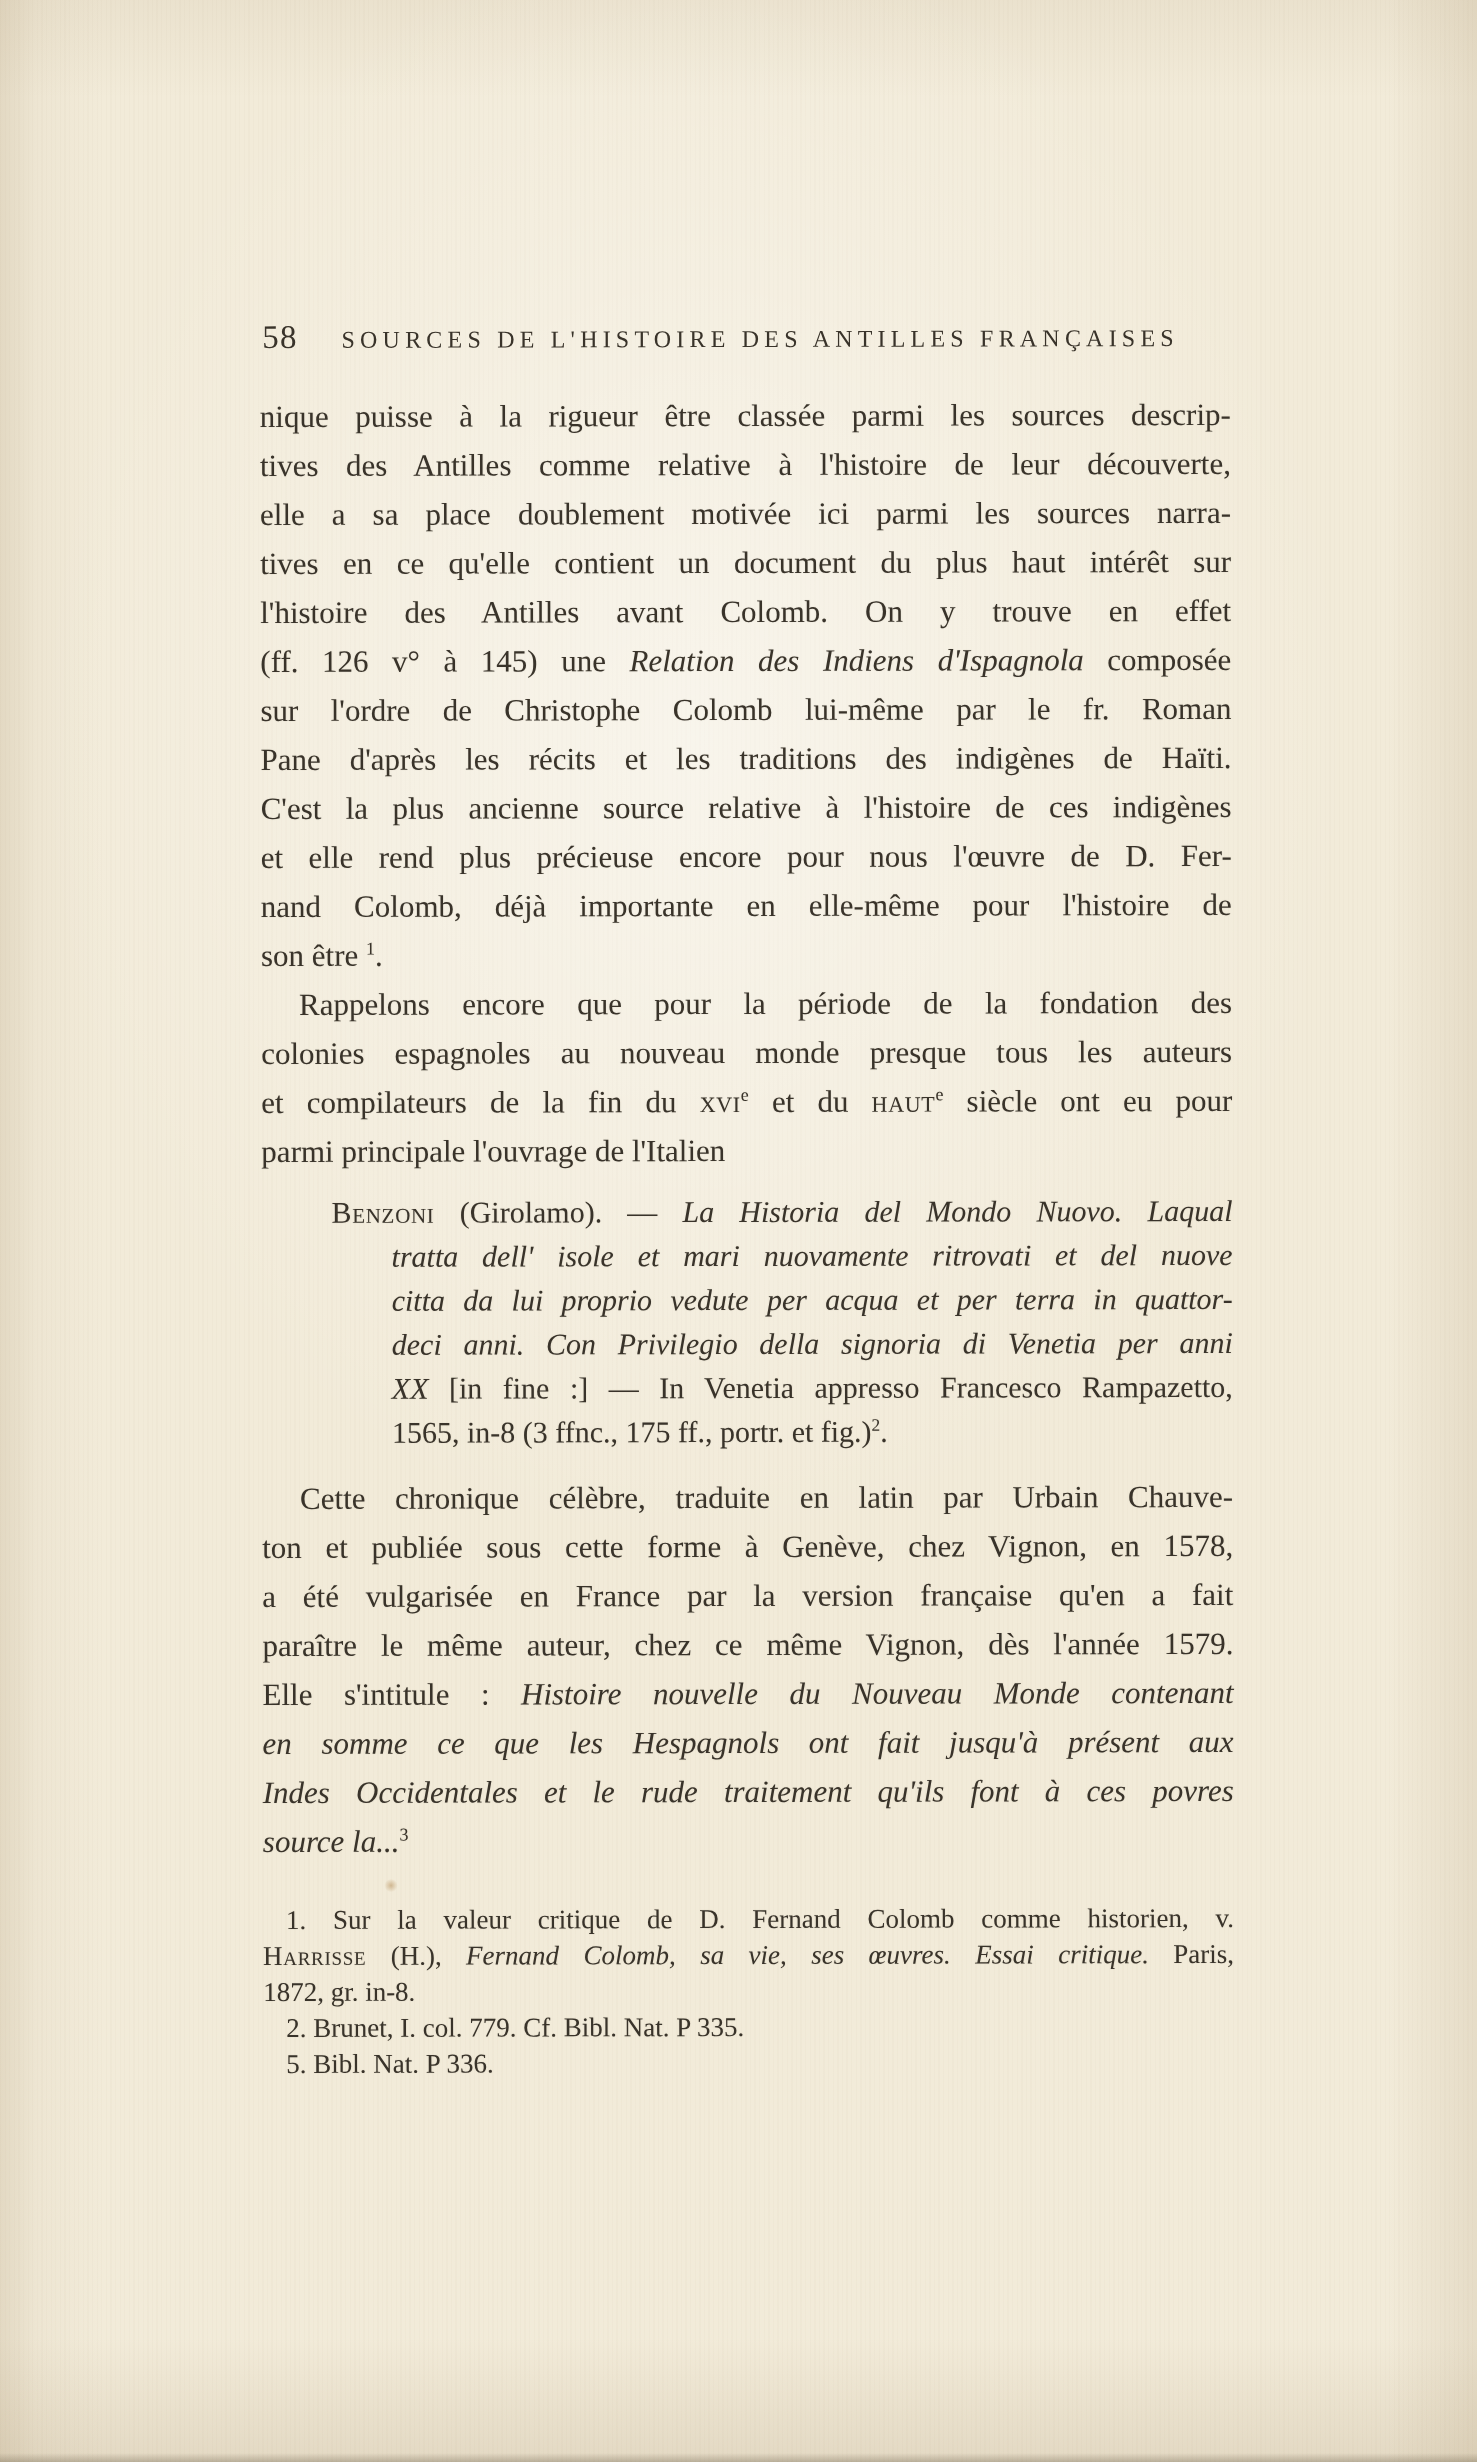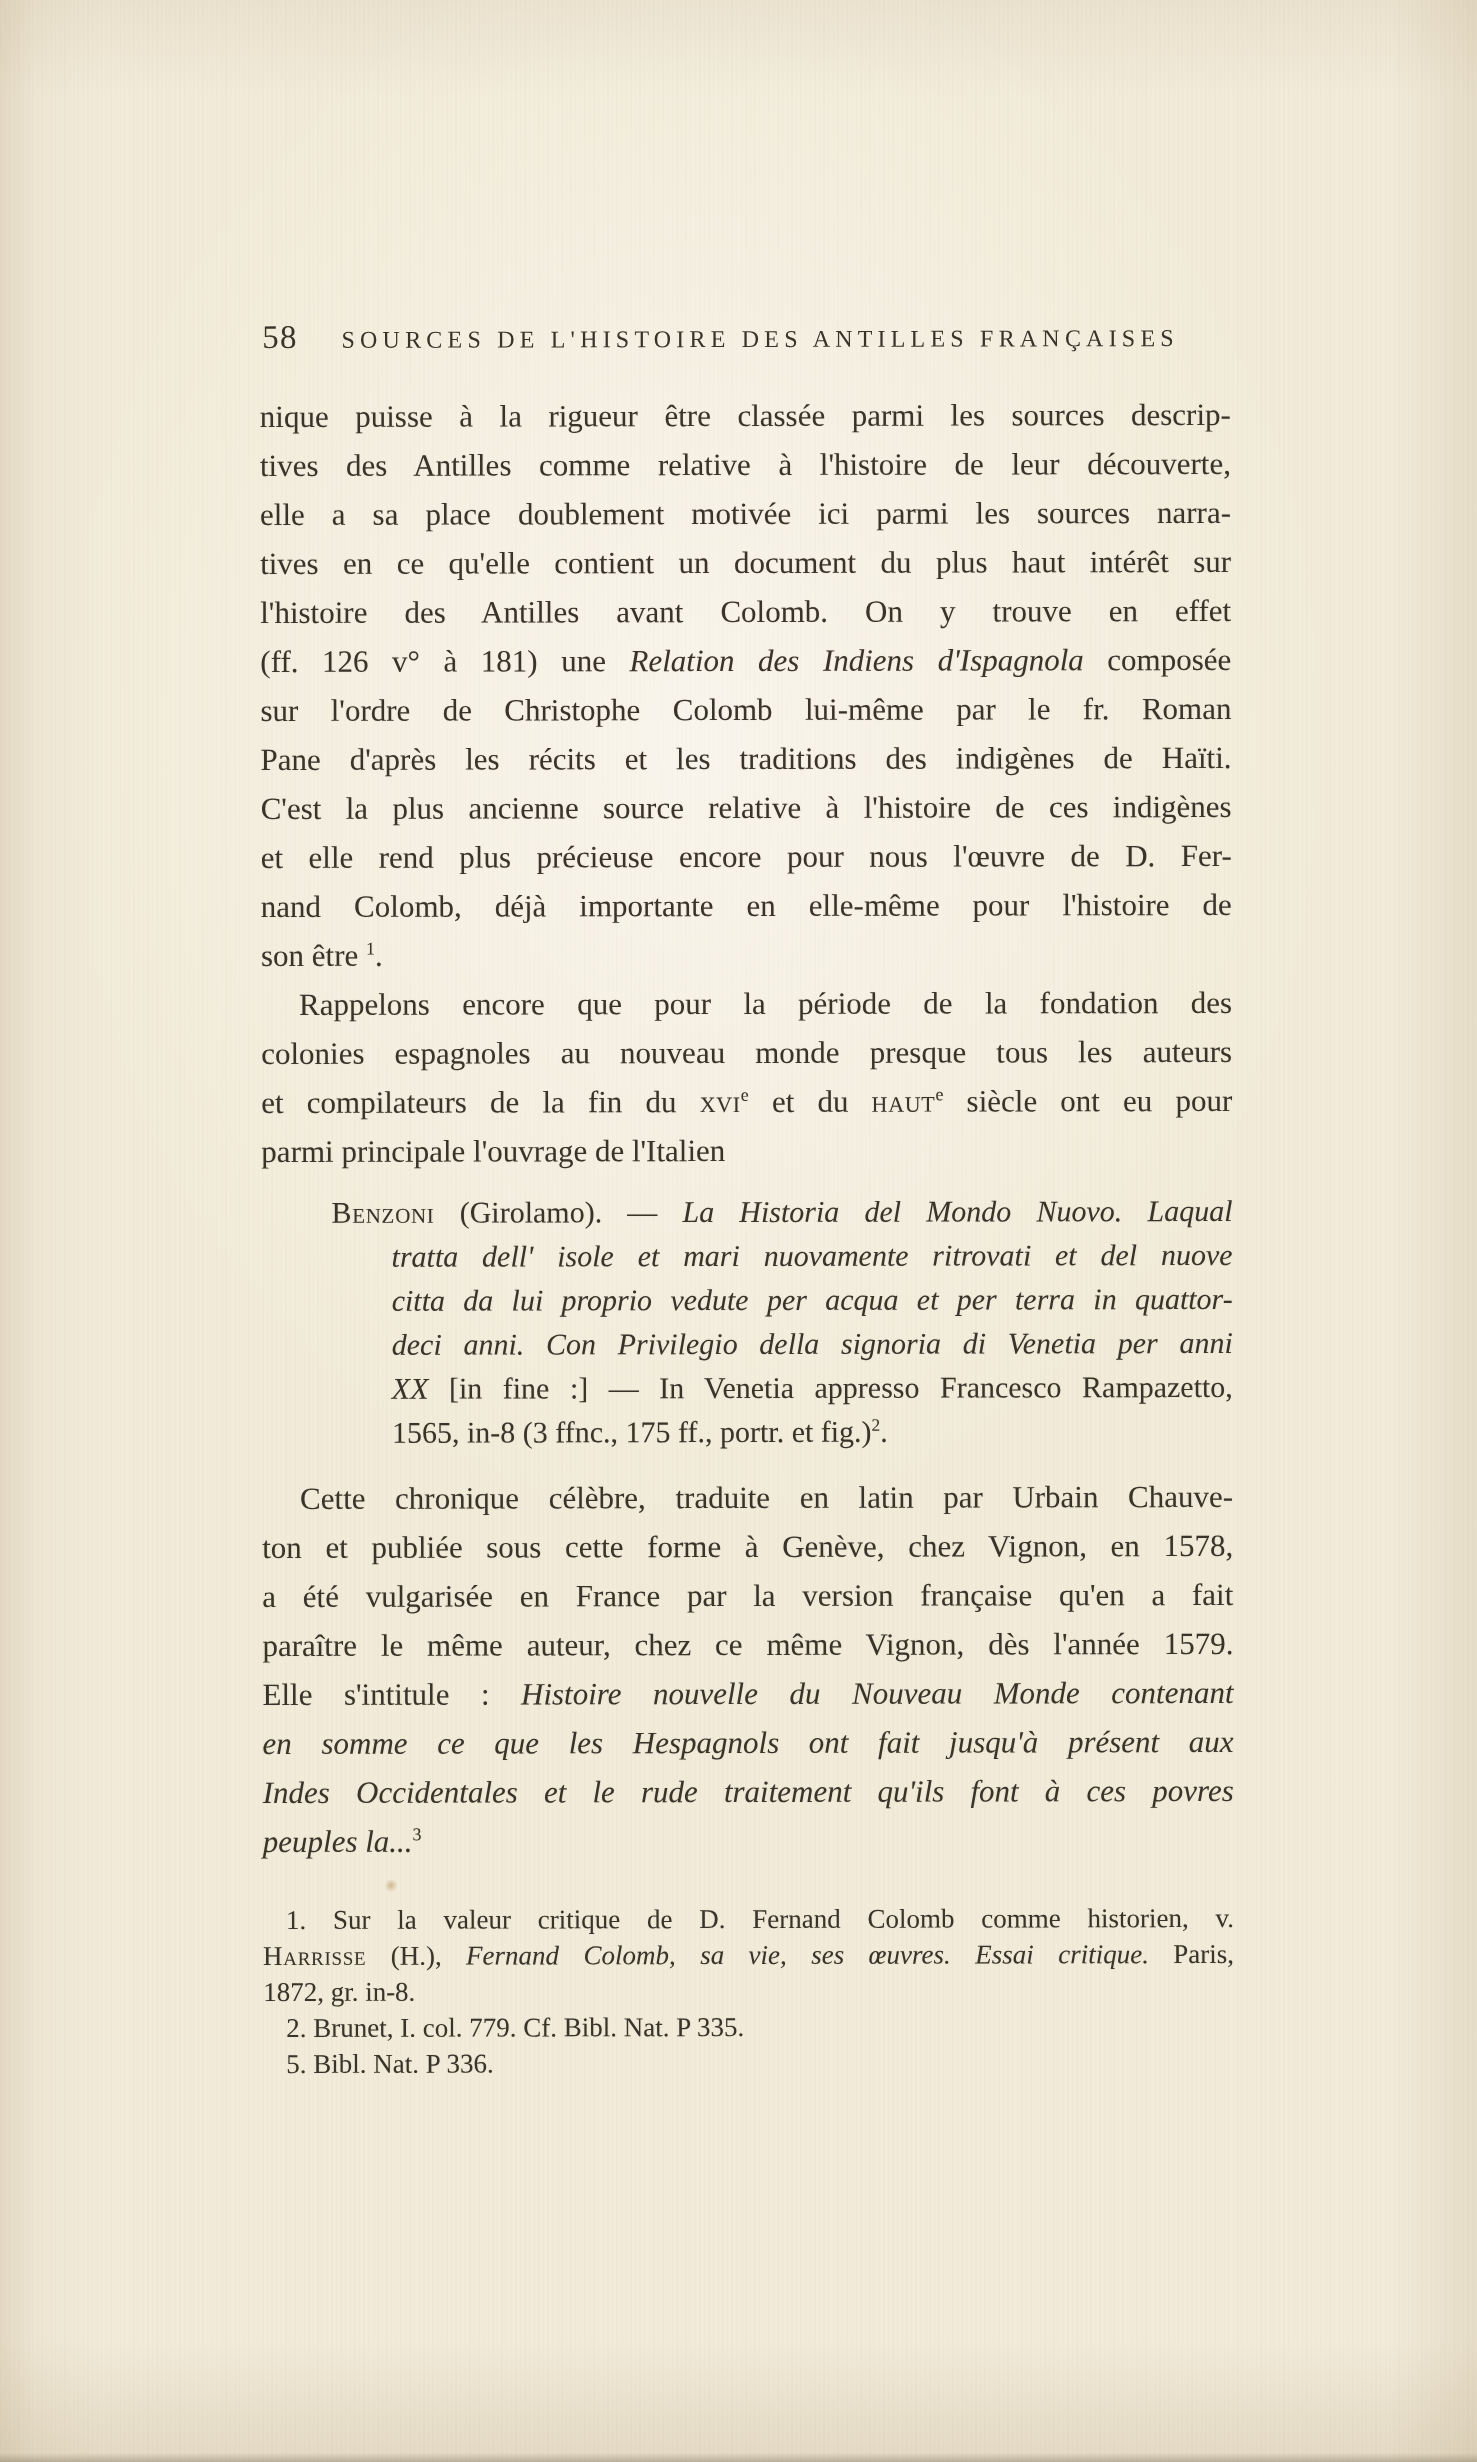--- a/index.html
+++ b/index.html
@@ -65,21 +65,21 @@
       <span class="running-title">SOURCES DE L'HISTOIRE DES ANTILLES FRANÇAISES</span>
     </div>
 
     <main class="text-column">
         <div class="block body">
           <div class="line"><span>nique puisse à la rigueur être classée parmi les sources descrip-</span></div>
           <div class="line"><span>tives des Antilles comme relative à l'histoire de leur découverte,</span></div>
           <div class="line"><span>elle a sa place doublement motivée ici parmi les sources narra-</span></div>
           <div class="line"><span>tives en ce qu'elle contient un document du plus haut intérêt sur</span></div>
           <div class="line"><span>l'histoire des Antilles avant Colomb. On y trouve en effet</span></div>
-          <div class="line"><span>(ff. 126 v° à 181) une </span><span class="it">Relation des Indiens d'Ispagnola</span><span> composée</span></div>
+          <div class="line"><span>(ff. 126 v° à 145) une </span><span class="it">Relation des Indiens d'Ispagnola</span><span> composée</span></div>
           <div class="line"><span>sur l'ordre de Christophe Colomb lui-même par le fr. Roman</span></div>
           <div class="line"><span>Pane d'après les récits et les traditions des indigènes de Haïti.</span></div>
           <div class="line"><span>C'est la plus ancienne source relative à l'histoire de ces indigènes</span></div>
           <div class="line"><span>et elle rend plus précieuse encore pour nous l'œuvre de D. Fer-</span></div>
           <div class="line"><span>nand Colomb, déjà importante en elle-même pour l'histoire de</span></div>
           <div class="line last"><span>son être </span><span class="sup">1</span><span>.</span></div>
         </div>
         <div class="block body">
           <div class="line ind"><span>Rappelons encore que pour la période de la fondation des</span></div>
           <div class="line"><span>colonies espagnoles au nouveau monde presque tous les auteurs</span></div>
@@ -95,21 +95,21 @@
           <div class="line last"><span>1565, in-8 (3 ffnc., 175 ff., portr. et fig.)</span><span class="sup">2</span><span>.</span></div>
         </div>
         <div class="block body">
           <div class="line ind"><span>Cette chronique célèbre, traduite en latin par Urbain Chauve-</span></div>
           <div class="line"><span>ton et publiée sous cette forme à Genève, chez Vignon, en 1578,</span></div>
           <div class="line"><span>a été vulgarisée en France par la version française qu'en a fait</span></div>
           <div class="line"><span>paraître le même auteur, chez ce même Vignon, dès l'année 1579.</span></div>
           <div class="line"><span>Elle s'intitule : </span><span class="it">Histoire nouvelle du Nouveau Monde contenant</span></div>
           <div class="line"><span class="it">en somme ce que les Hespagnols ont fait jusqu'à présent aux</span></div>
           <div class="line"><span class="it">Indes Occidentales et le rude traitement qu'ils font à ces povres</span></div>
-          <div class="line last"><span class="it">peuples la...</span><span class="sup">3</span></div>
+          <div class="line last"><span class="it">source la...</span><span class="sup">3</span></div>
         </div>
         <div class="block footnote">
           <div class="line ind"><span>1. Sur la valeur critique de D. Fernand Colomb comme historien, v.</span></div>
           <div class="line"><span class="sc">Harrisse</span><span> (H.), </span><span class="it">Fernand Colomb, sa vie, ses œuvres. Essai critique.</span><span> Paris,</span></div>
           <div class="line last"><span>1872, gr. in-8.</span></div>
           <div class="line last ind"><span>2. Brunet, I. col. 779. Cf. Bibl. Nat. P 335.</span></div>
           <div class="line last ind"><span>5. Bibl. Nat. P 336.</span></div>
         </div>
       </main>
 

